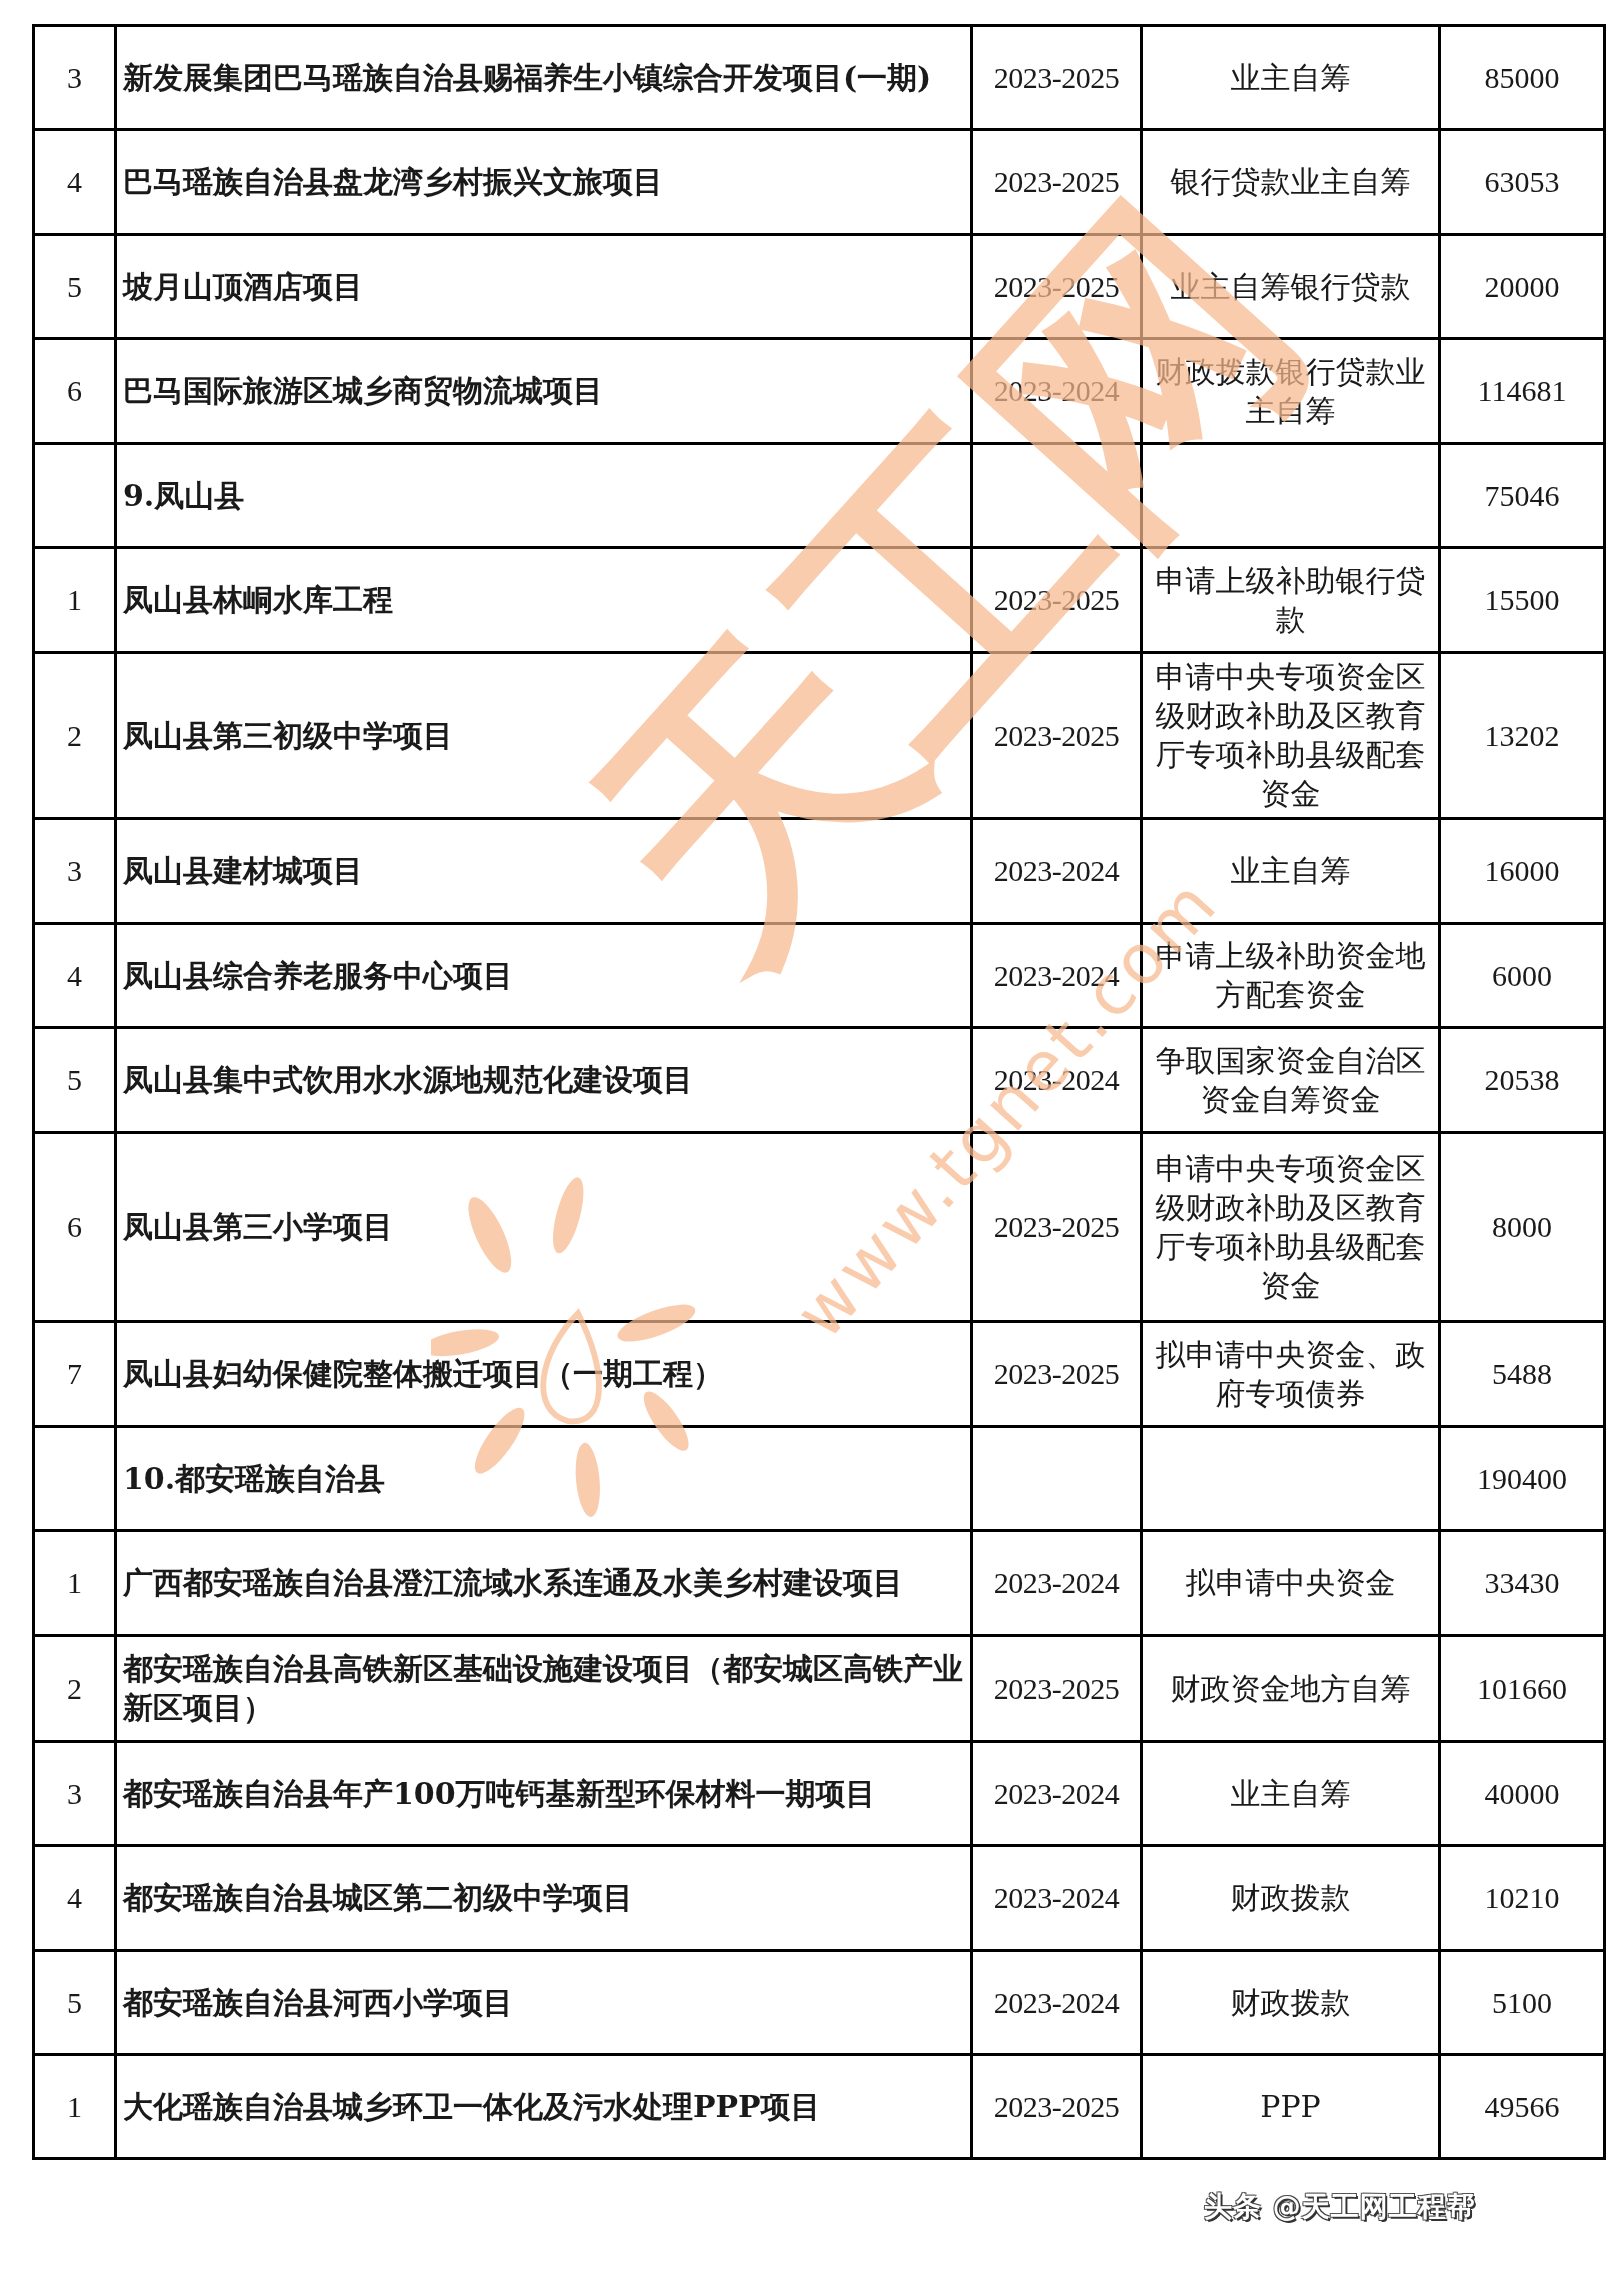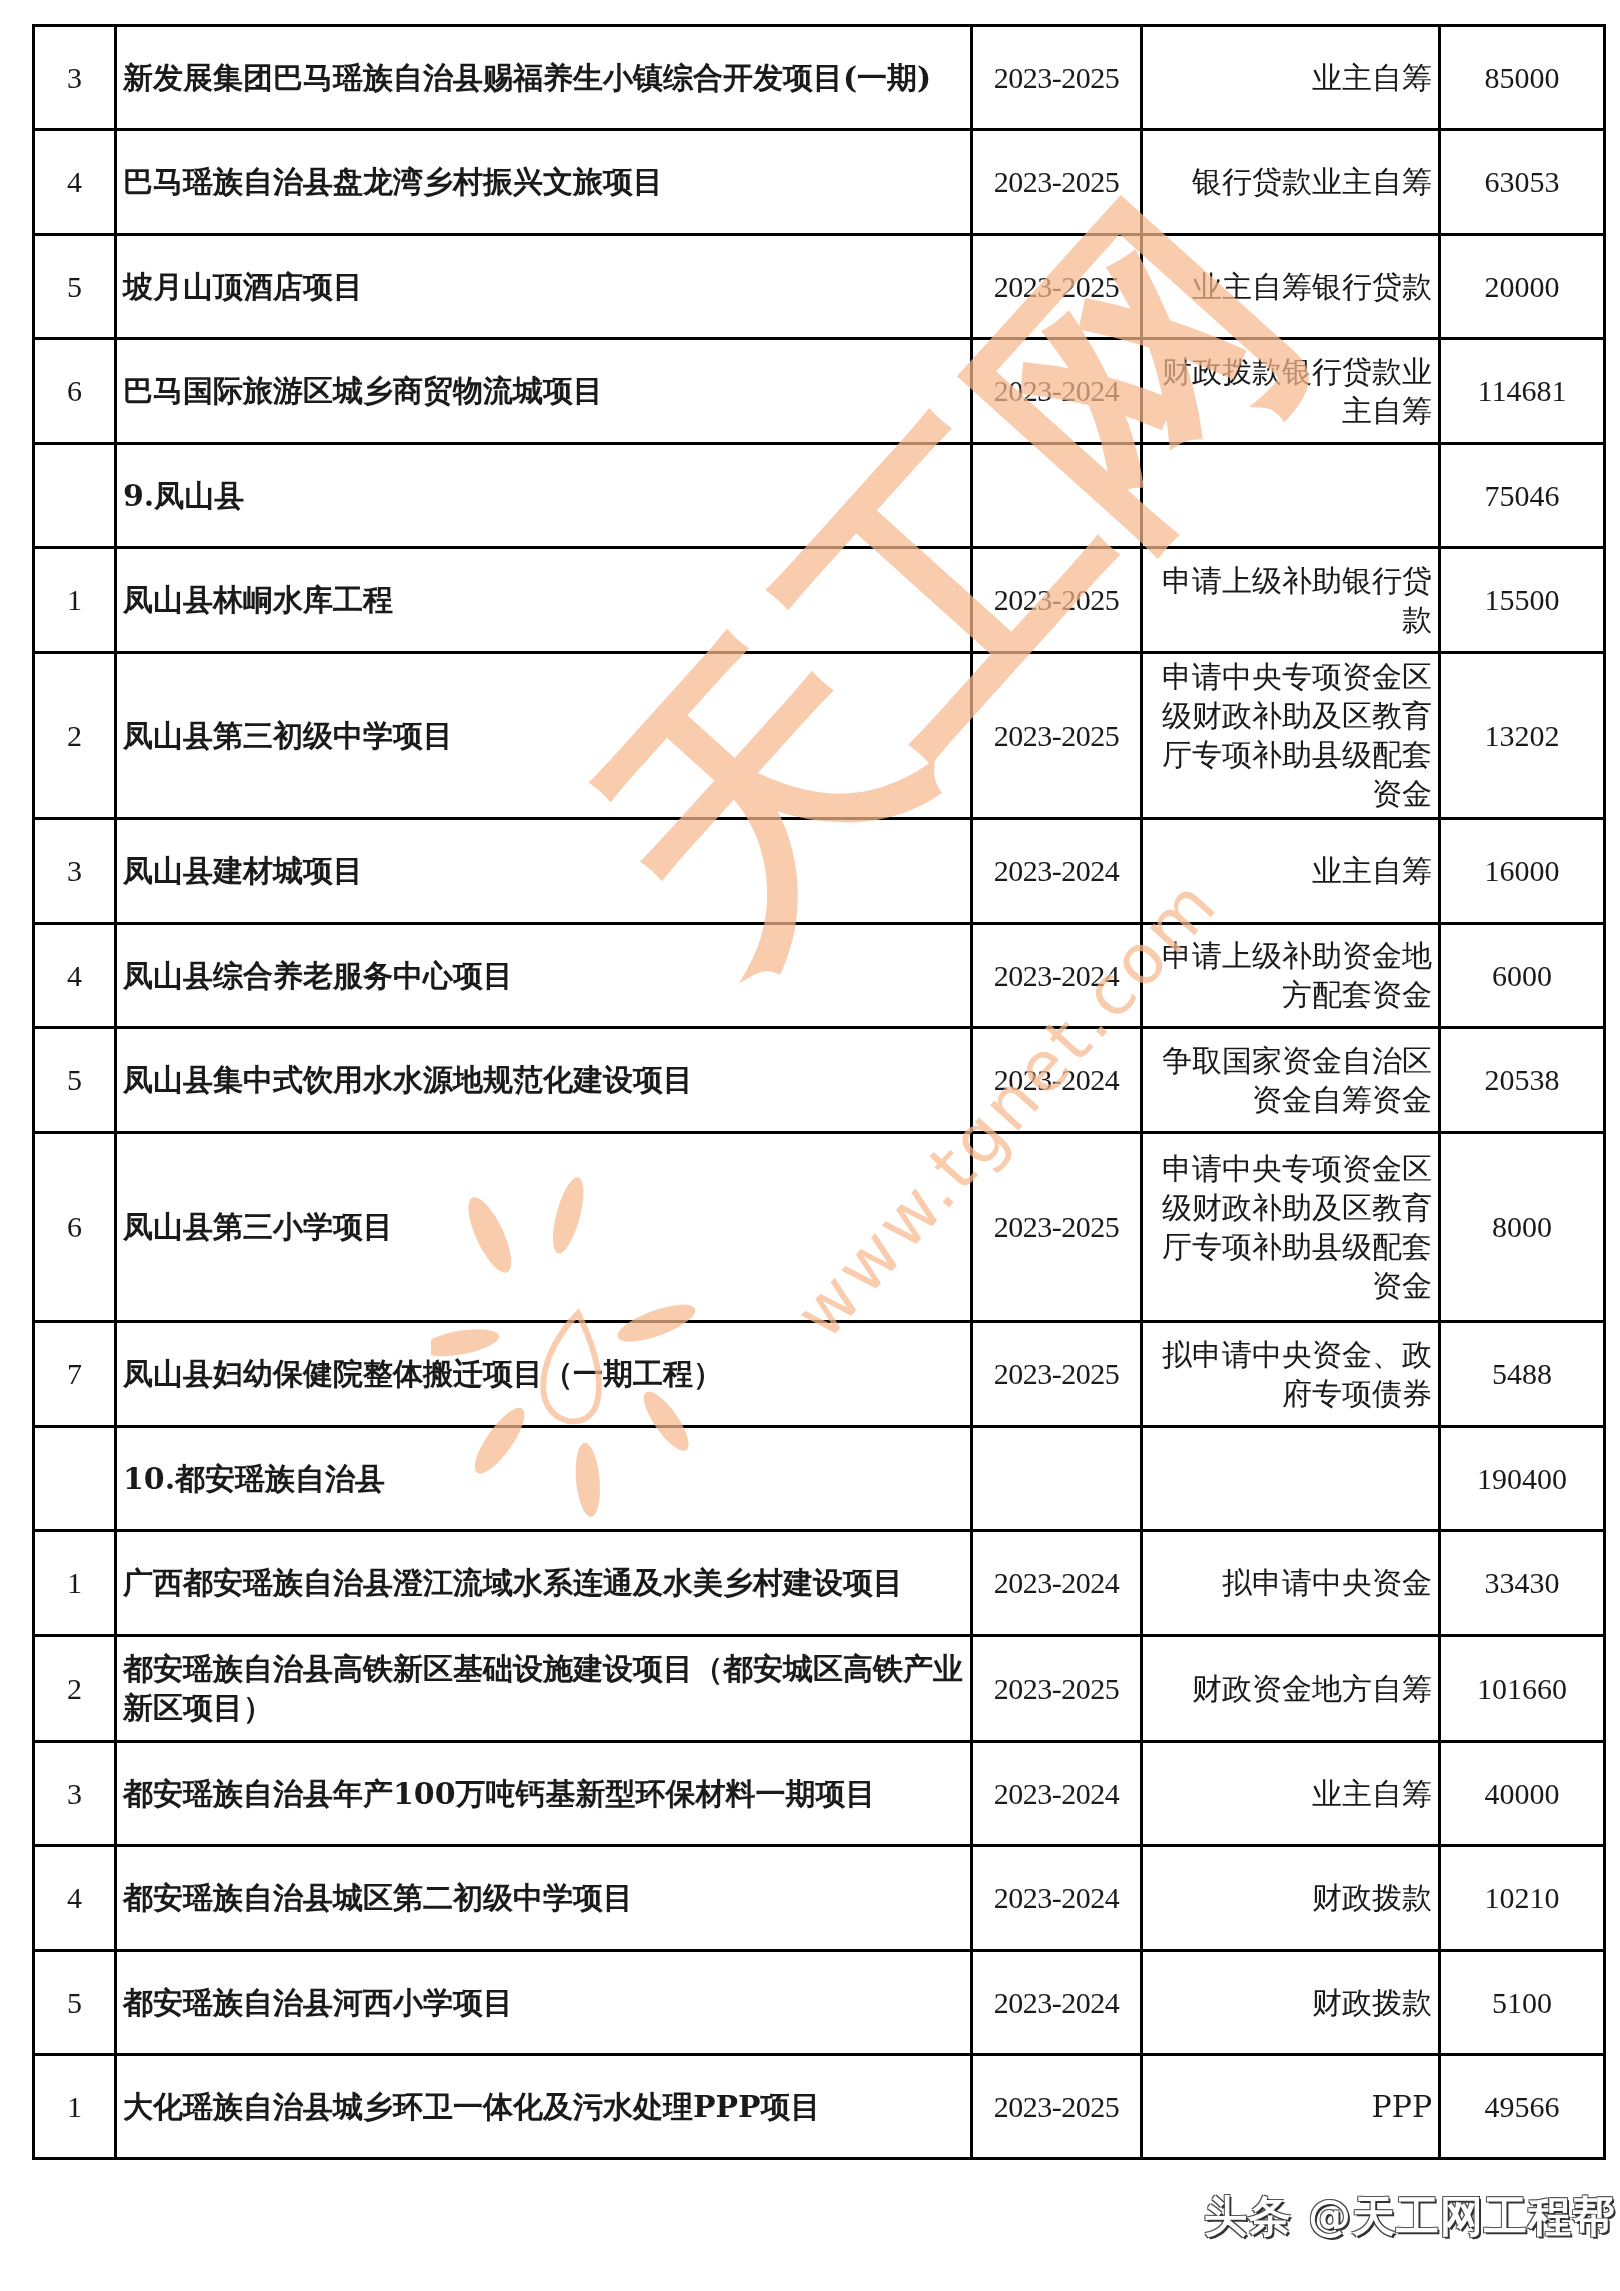--- a/index.html
+++ b/index.html
@@ -11,31 +11,31 @@
   table.grid td { border: 3.9px solid #000; padding: 0 5.9px; vertical-align: middle;
                   font-size: 30px; line-height: 39px; background: transparent; }
   col.c-idx { width: 82px; }
   col.c-name { width: 856px; }
   col.c-period { width: 170px; }
   col.c-fund { width: 298px; }
   col.c-amt { width: 165px; }
   td.idx { text-align: center; font-family: "Liberation Serif", serif; }
   td.name { text-align: left; font-weight: bold; }
   td.period { text-align: center; font-family: "Liberation Serif", serif; padding: 0 2px; white-space: nowrap; letter-spacing: -0.5px; }
-  td.fund { text-align: right; padding: 0 3.9px; }
+  td.fund { text-align: center; padding: 0 3.9px; }
   td.amt { text-align: center; font-family: "Liberation Serif", serif; }
   .watermark { position: absolute; pointer-events: none; color: #f7b98f; opacity: 0.72; }
   .wm-main { left: 549px; top: 804px; font-size: 294px; font-weight: bold; line-height: 1;
              transform: rotate(-48deg); transform-origin: left top; white-space: nowrap;
              font-family: "DejaVu Sans", sans-serif; letter-spacing: -9.8px; }
   .wm-url { left: 784px; top: 1304px; font-size: 69px; line-height: 1;
             transform: rotate(-48deg); transform-origin: left top; white-space: nowrap;
             font-family: "DejaVu Sans", sans-serif; letter-spacing: 3.9px; }
   .wm-sun { left: 431px; top: 1176px; width: 294px; height: 353px; }
-  .signature { position: absolute; left: 1204px; top: 2188px; font-size: 43px; color: #ffffff;
+  .signature { position: absolute; left: 1204px; top: 2188px; font-size: 28px; color: #ffffff;
                font-family: "DejaVu Sans", sans-serif; font-weight: bold; letter-spacing: 1px;
                text-shadow: 2px 2px 0 #333, -1px -1px 0 #555, 1px -1px 0 #444, -1px 1px 0 #444; white-space: nowrap; }
 </style>
 </head>
 <body>
 
 <div class="page">
   <table class="grid">
     <colgroup>
       <col class="c-idx">

